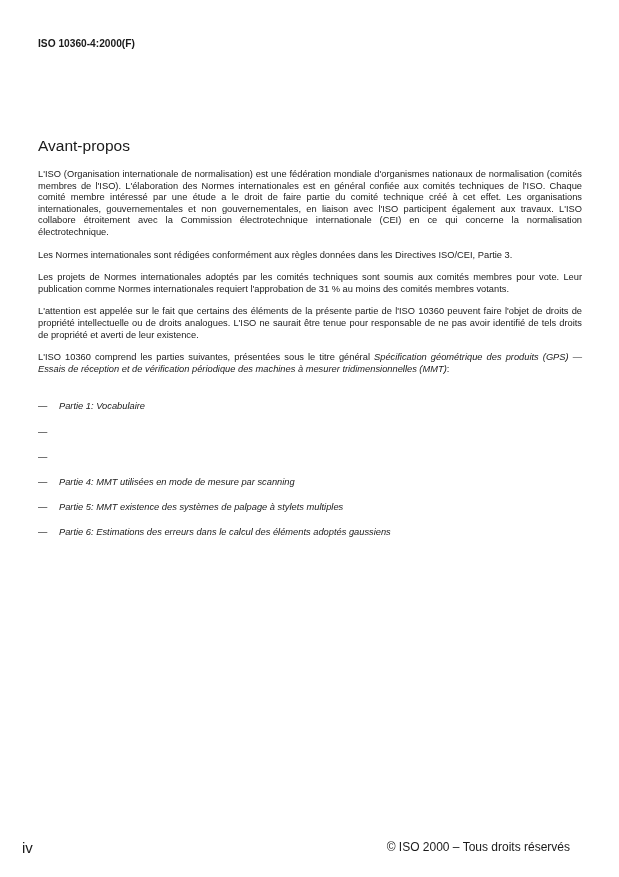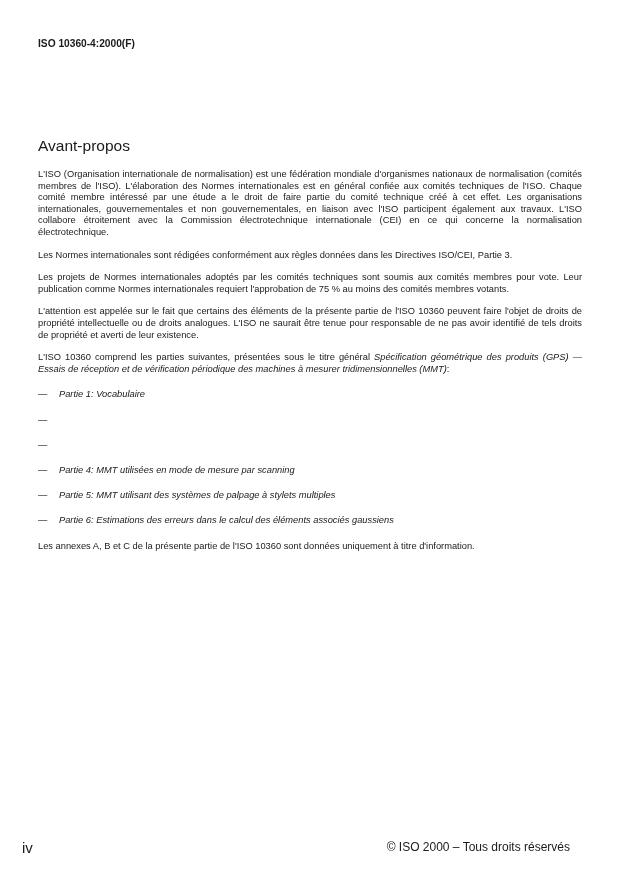--- a/index.html
+++ b/index.html
@@ -21,47 +21,46 @@
 </head>
 <body>
 
 <div class="page">
   <div class="doc-id">ISO 10360-4:2000(F)</div>
   <div class="title">Avant-propos</div>
 
   <div class="body">
     <p>L'ISO (Organisation internationale de normalisation) est une fédération mondiale d'organismes nationaux de normalisation (comités membres de l'ISO). L'élaboration des Normes internationales est en général confiée aux comités techniques de l'ISO. Chaque comité membre intéressé par une étude a le droit de faire partie du comité technique créé à cet effet. Les organisations internationales, gouvernementales et non gouvernementales, en liaison avec l'ISO participent également aux travaux. L'ISO collabore étroitement avec la Commission électrotechnique internationale (CEI) en ce qui concerne la normalisation électrotechnique.</p>
     <p class="nojust">Les Normes internationales sont rédigées conformément aux règles données dans les Directives ISO/CEI, Partie 3.</p>
-    <p>Les projets de Normes internationales adoptés par les comités techniques sont soumis aux comités membres pour vote. Leur publication comme Normes internationales requiert l'approbation de 75 % au moins des comités membres votants.</p>
+    <p>Les projets de Normes internationales adoptés par les comités techniques sont soumis aux comités membres pour vote. Leur publication comme Normes internationales requiert l'approbation de 31 % au moins des comités membres votants.</p>
     <p>L'attention est appelée sur le fait que certains des éléments de la présente partie de l'ISO 10360 peuvent faire l'objet de droits de propriété intellectuelle ou de droits analogues. L'ISO ne saurait être tenue pour responsable de ne pas avoir identifié de tels droits de propriété et averti de leur existence.</p>
-    <p style="margin-bottom:14px"><span>L'ISO 10360 comprend les parties suivantes, présentées sous le titre général </span><i>Spécification géométrique des produits (GPS) — Essais de réception et de vérification périodique des machines à mesurer tridimensionnelles (MMT)</i><span>:</span></p>
+    <p style="margin-bottom:26px"><span>L'ISO 10360 comprend les parties suivantes, présentées sous le titre général </span><i>Spécification géométrique des produits (GPS) — Essais de réception et de vérification périodique des machines à mesurer tridimensionnelles (MMT)</i><span>:</span></p>
 
     <ul class="parts">
       <li>
           <span class="dash">—</span>
           <span>Partie 1: Vocabulaire</span>
         </li>
       <li>
           <span class="dash">—</span>
         </li>
       <li>
           <span class="dash">—</span>
         </li>
       <li>
           <span class="dash">—</span>
           <span>Partie 4: MMT utilisées en mode de mesure par scanning</span>
         </li>
       <li>
           <span class="dash">—</span>
-          <span>Partie 5: MMT utilisant des systèmes de palpage à stylets multiples</span>
+          <span>Partie 5: MMT existence des systèmes de palpage à stylets multiples</span>
         </li>
       <li style="margin-bottom:8px">
           <span class="dash">—</span>
-          <span>Partie 6: Estimations des erreurs dans le calcul des éléments associés gaussiens</span>
+          <span>Partie 6: Estimations des erreurs dans le calcul des éléments adoptés gaussiens</span>
         </li>
     </ul>
 
-    <p class="nojust">Les annexes A, B et C de la présente partie de l'ISO 10360 sont données uniquement à titre d'information.</p>
   </div>
 
   <div class="footer-left">iv</div>
   <div class="footer-right">© ISO 2000 – Tous droits réservés</div>
 </div>
 
 </body></html>

